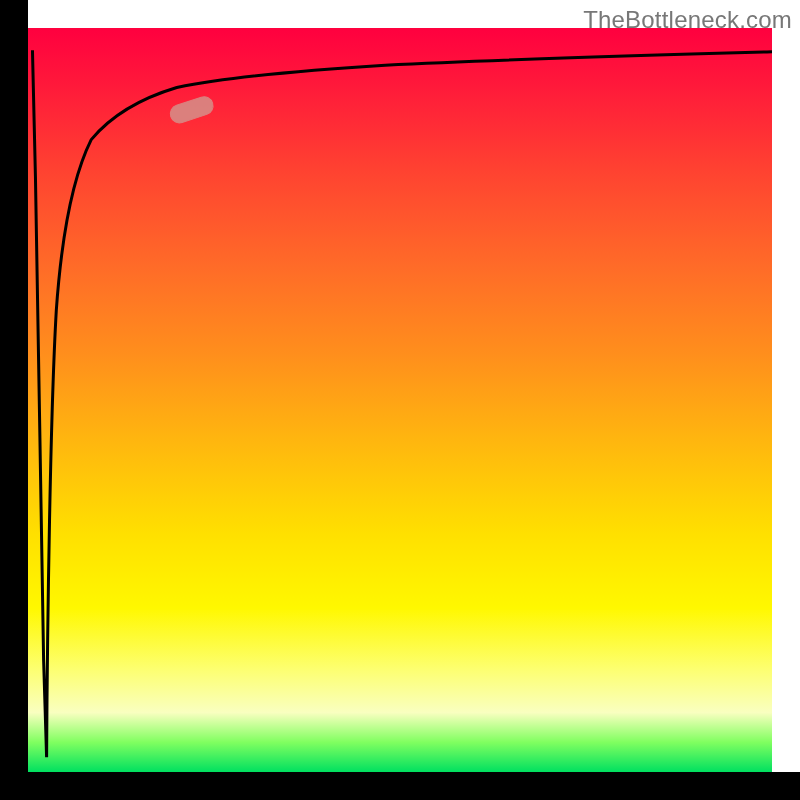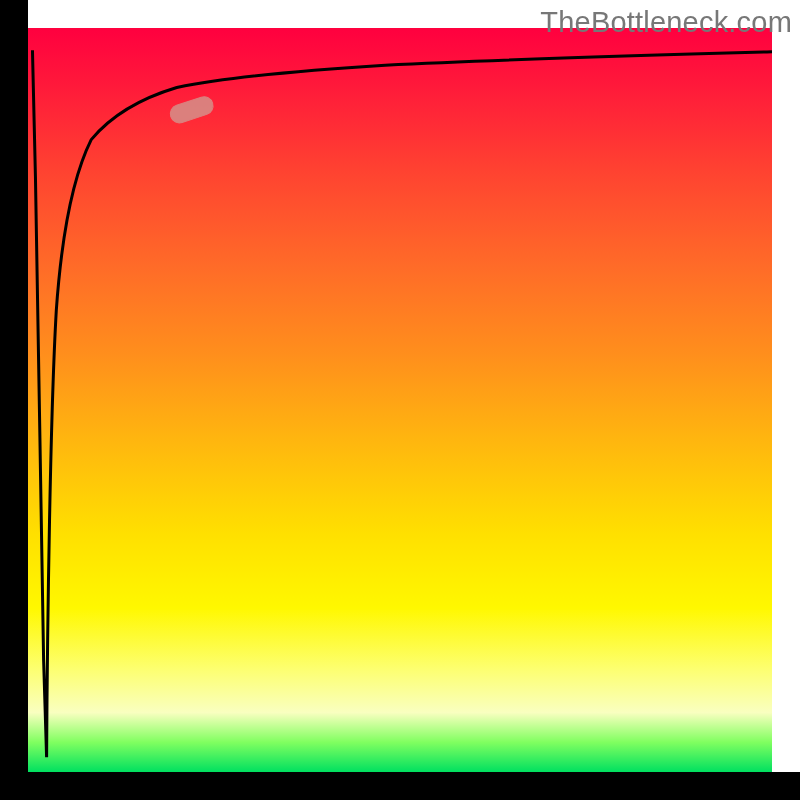--- a/index.html
+++ b/index.html
@@ -2,21 +2,21 @@
 <html><head>
 <meta charset="utf-8">
 <style>
   * { margin: 0; padding: 0; box-sizing: border-box; }
   body { width: 800px; height: 800px; background: #fff; position: relative; font-family: Arial, sans-serif; }
   .chart-container { width: 800px; height: 800px; position: relative; }
   .watermark {
     position: absolute;
     top: 6px;
     right: 8px;
-    font-size: 29px;
+    font-size: 24px;
     color: #777;
     font-weight: 400;
     letter-spacing: 0.2px;
     z-index: 10;
   }
   .plot-area {
     position: absolute;
     left: 28px;
     top: 28px;
     width: 744px;

